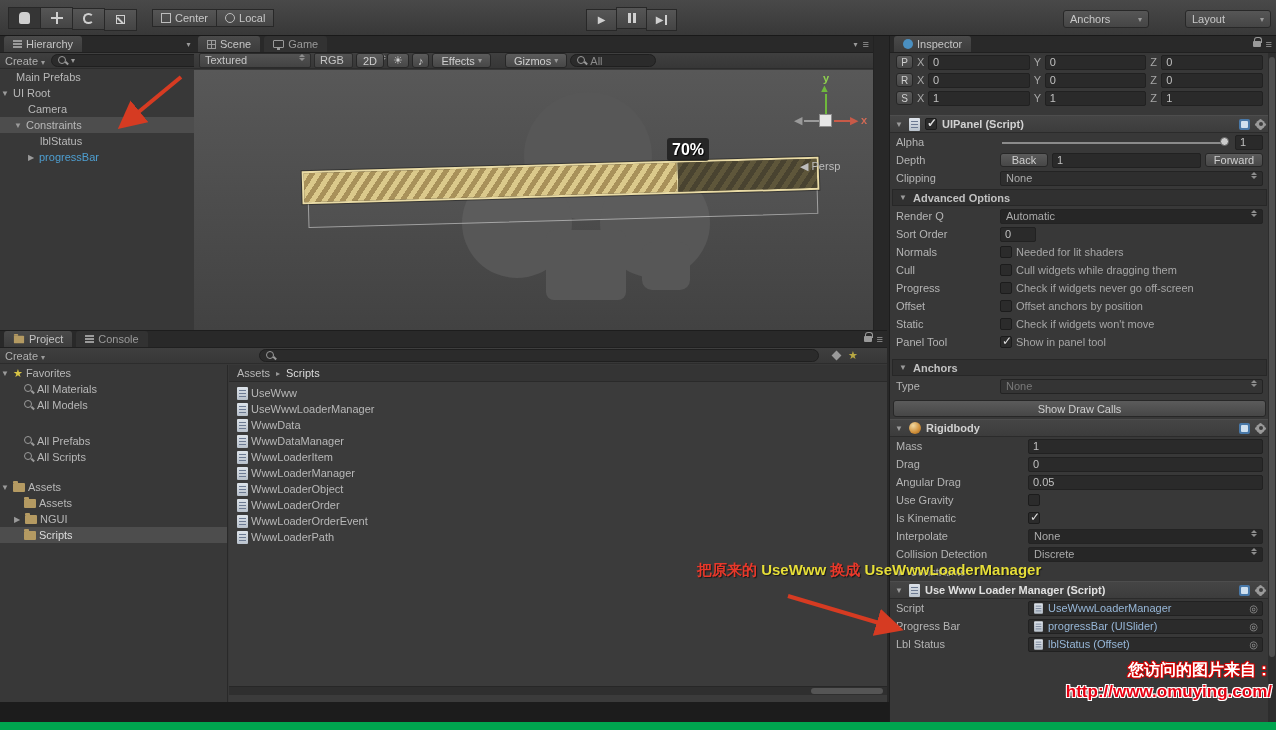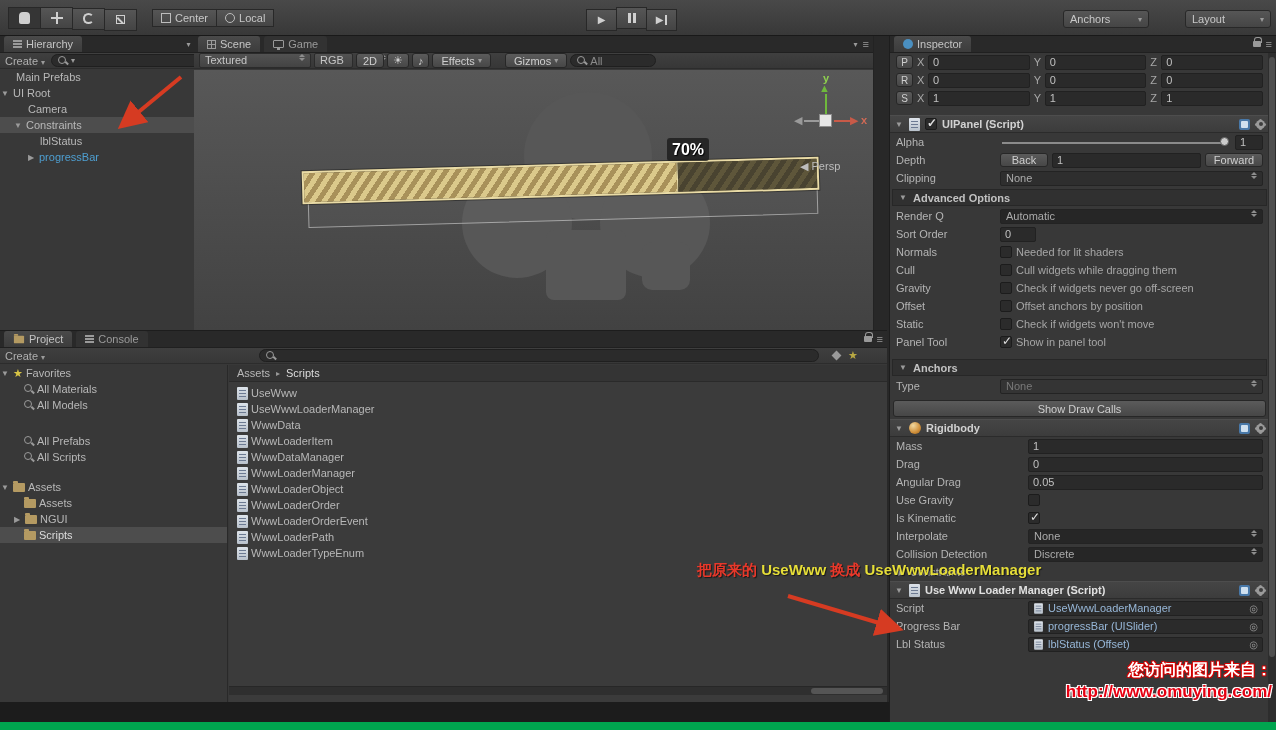--- a/index.html
+++ b/index.html
@@ -364,49 +364,45 @@
       <div class="treerow">
           <span class="cs-icon"></span>
           <span>UseWwwLoaderManager</span>
         </div>
       <div class="treerow">
           <span class="cs-icon"></span>
           <span>WwwData</span>
         </div>
       <div class="treerow">
           <span class="cs-icon"></span>
+          <span>WwwDataManager</span>
+        </div>
+      <div class="treerow">
+          <span class="cs-icon"></span>
           <span>WwwLoaderItem</span>
         </div>
       <div class="treerow">
           <span class="cs-icon"></span>
-          <span>WwwDataManager</span>
-        </div>
-      <div class="treerow">
-          <span class="cs-icon"></span>
           <span>WwwLoaderManager</span>
         </div>
       <div class="treerow">
           <span class="cs-icon"></span>
           <span>WwwLoaderObject</span>
         </div>
       <div class="treerow">
           <span class="cs-icon"></span>
           <span>WwwLoaderOrder</span>
         </div>
       <div class="treerow">
           <span class="cs-icon"></span>
           <span>WwwLoaderOrderEvent</span>
         </div>
       <div class="treerow">
           <span class="cs-icon"></span>
           <span>WwwLoaderPath</span>
-        </div>
-      <div class="treerow">
-          <span class="cs-icon"></span>
-          <span>WwwLoaderTypeEnum</span>
         </div>
     </div>
     <div class="abs" style="left:0;right:0;bottom:8px;height:9px;background:#2f2f2f;border-top:1px solid #272727;">
       <div class="abs" style="right:4px;top:1px;width:72px;height:6px;background:#555;border-radius:3px;"></div>
     </div>
   </div>
 </div>
 
 <div class="abs panel" style="left:889px;top:36px;width:387px;height:686px;border-left:1px solid #1d1d1d;">
   <div class="tabbar">
@@ -525,21 +521,21 @@
       <span class="ilabel">Normals</span>
       <span class="cb"></span>
       <span class="desc">Needed for lit shaders</span>
     </div>
     <div class="irow">
       <span class="ilabel">Cull</span>
       <span class="cb"></span>
       <span class="desc">Cull widgets while dragging them</span>
     </div>
     <div class="irow">
-      <span class="ilabel">Gravity</span>
+      <span class="ilabel">Progress</span>
       <span class="cb"></span>
       <span class="desc">Check if widgets never go off-screen</span>
     </div>
     <div class="irow">
       <span class="ilabel">Offset</span>
       <span class="cb"></span>
       <span class="desc">Offset anchors by position</span>
     </div>
     <div class="irow">
       <span class="ilabel">Static</span>

